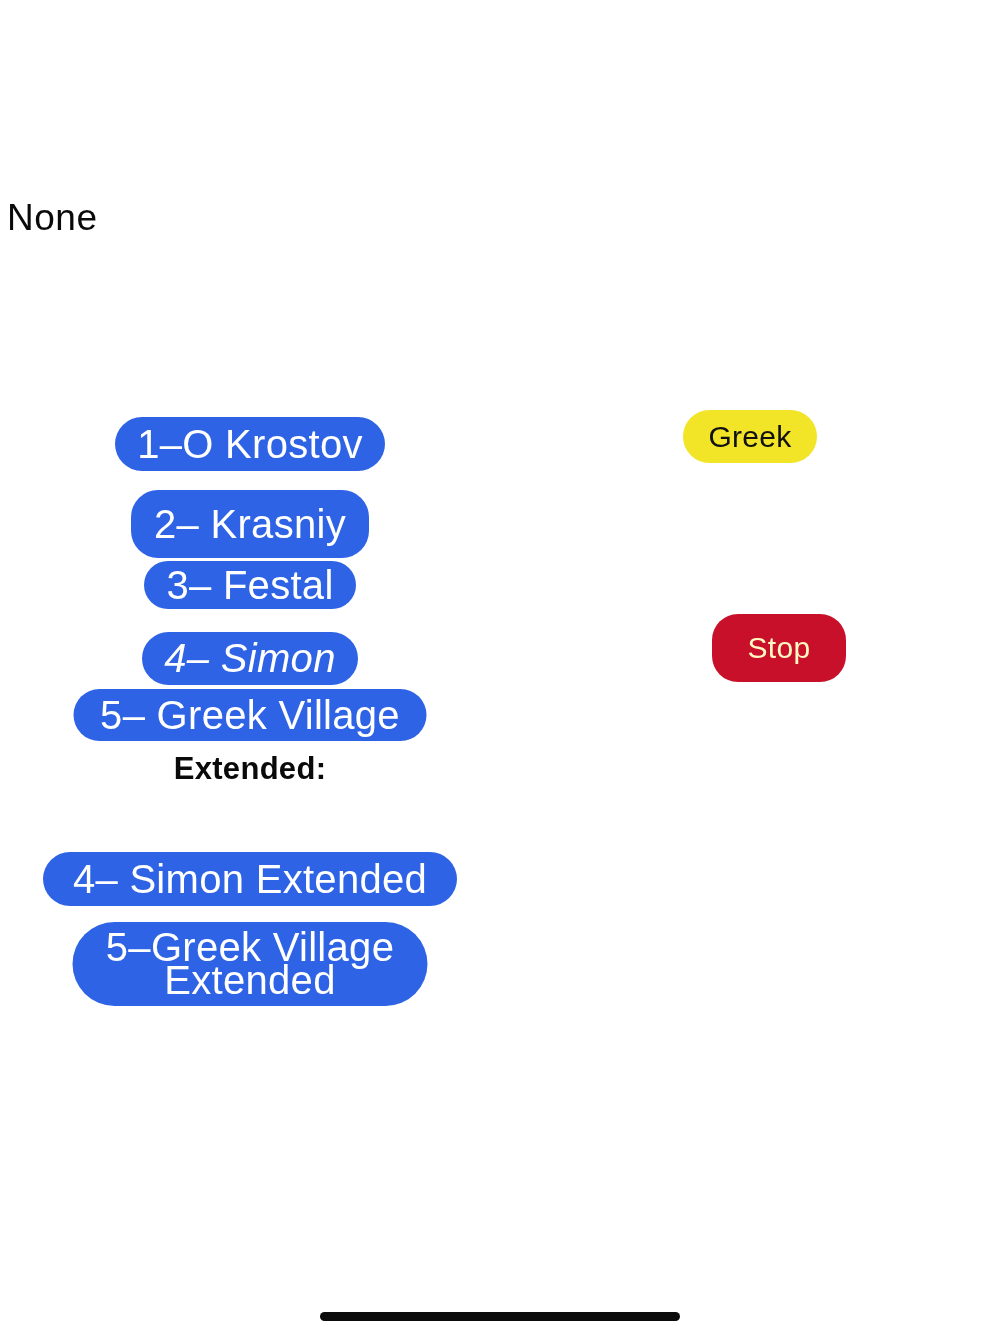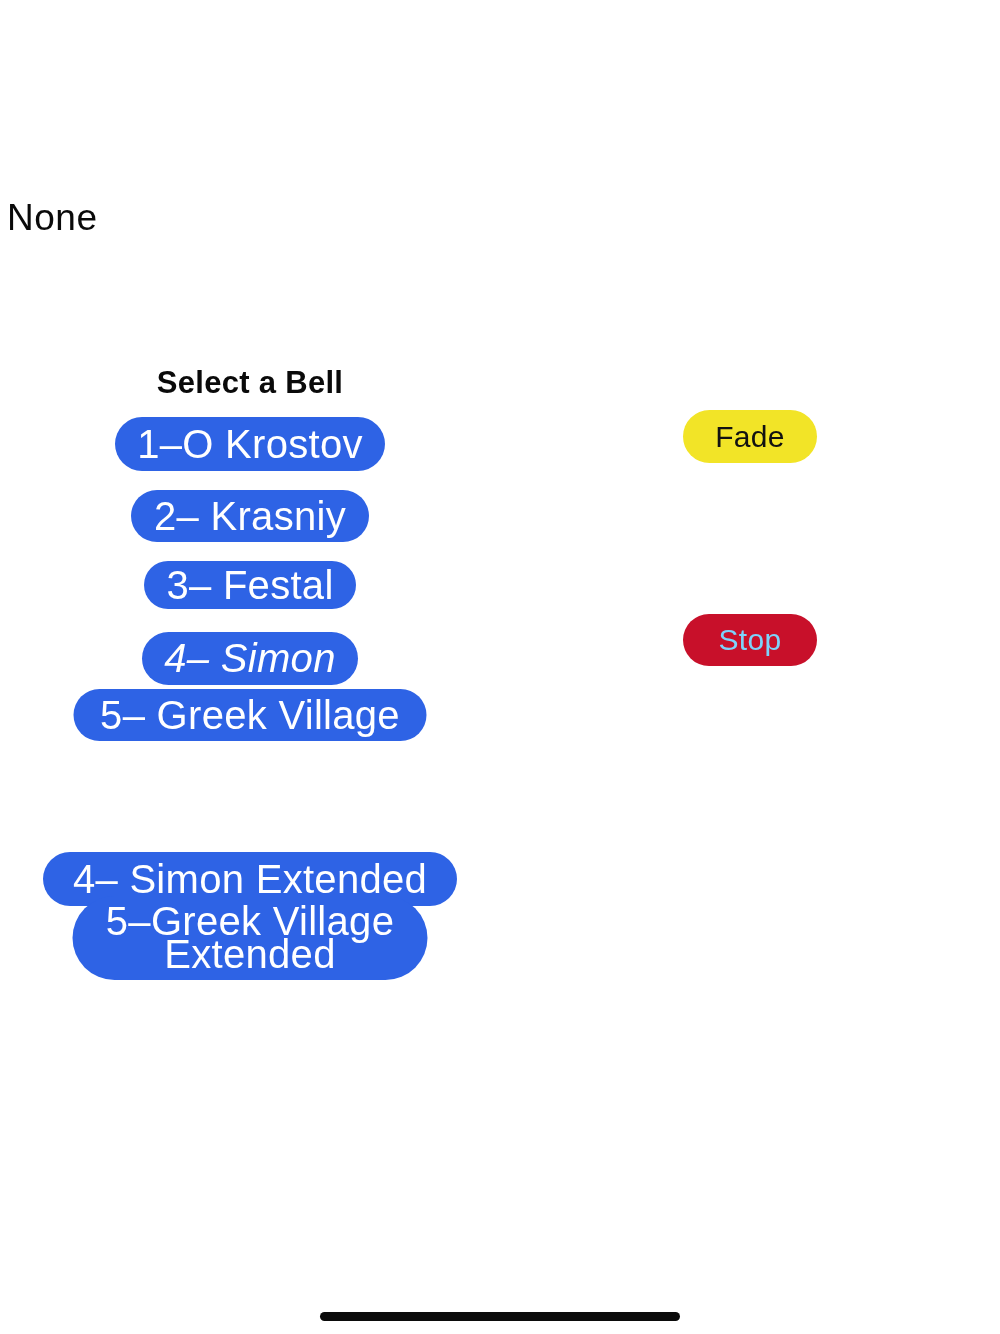--- a/index.html
+++ b/index.html
@@ -44,69 +44,69 @@
     background:var(--bell-blue);
     color:#ffffff;
     font-size:40px;line-height:33px;letter-spacing:0.3px;
     text-align:center;
     border:none;border-radius:27px;
     padding:0;cursor:pointer;
     font-family:"Liberation Sans", sans-serif;
     white-space:normal;
   }
   .btn-1{top:417px;width:270px;height:54px;}
-  .btn-2{top:490px;width:238px;height:52px;}
+  .btn-2{top:490px;width:238px;height:68px;}
   .btn-3{top:561px;width:212px;height:48px;}
   .btn-4{top:632px;width:216px;height:53px;font-style:italic;}
   .btn-5{top:689px;width:353px;height:52px;}
   .btn-6{top:852px;width:414px;height:54px;}
-  .btn-7{top:896px;width:355px;height:84px;border-radius:42px;padding:12px 28px;box-sizing:border-box;}
+  .btn-7{top:922px;width:355px;height:84px;border-radius:42px;padding:12px 28px;box-sizing:border-box;}
 
   .side-btn{
     position:absolute;
     display:flex;align-items:center;justify-content:center;
     font-size:30px;letter-spacing:0.3px;
     border:none;cursor:pointer;
     font-family:"Liberation Sans", sans-serif;
   }
   .fade-btn{
     left:683px;top:410px;width:134px;height:53px;
     background:var(--fade-yellow);color:#111111;
     border-radius:27px;
   }
   .stop-btn{
-    left:683px;top:614px;width:134px;height:52px;
-    background:var(--stop-red);color:#7dd3fc;
+    left:712px;top:614px;width:134px;height:68px;
+    background:var(--stop-red);color:#fef9c3;
     border-radius:26px;
   }
 
   .home-indicator{
     position:absolute;left:320px;top:1312px;
     width:360px;height:9px;border-radius:5px;
     background:var(--indicator-black);
   }
 </style>
 </head>
 <body>
 
 <div class="now-playing">
   <span class="np-value">None</span>
 </div>
 
 <div class="left-col">
-  <div class="col-heading heading-select">Select a Bell</div>
   <div id="bell-button-list">
       <button class="pill btn-1">1–O Krostov</button>
       <button class="pill btn-2">2– Krasniy</button>
       <button class="pill btn-3">3– Festal</button>
       <button class="pill btn-4">4– Simon</button>
       <button class="pill btn-5">5– Greek Village</button>
     </div>
+  <div class="col-heading heading-extended">Extended:</div>
   <div id="extended-bell-button-list">
       <button class="pill btn-6">4– Simon Extended</button>
       <button class="pill btn-7">5–Greek Village Extended</button>
     </div>
 </div>
 
-<button class="side-btn fade-btn">Fade</button>
+<button class="side-btn fade-btn">Greek</button>
 <button class="side-btn stop-btn">Stop</button>
 
 <div class="home-indicator"></div>
 
 </body></html>

